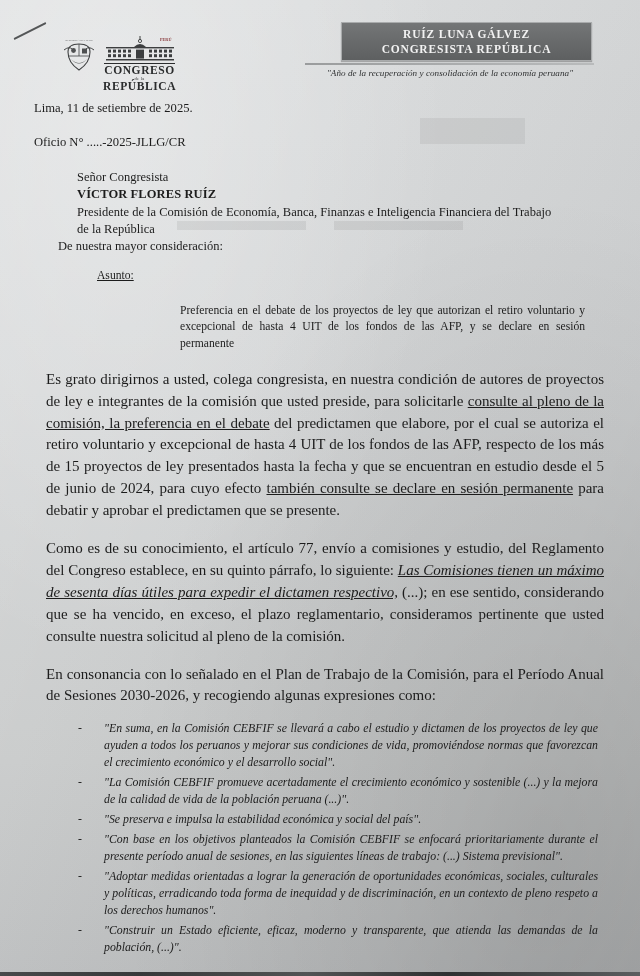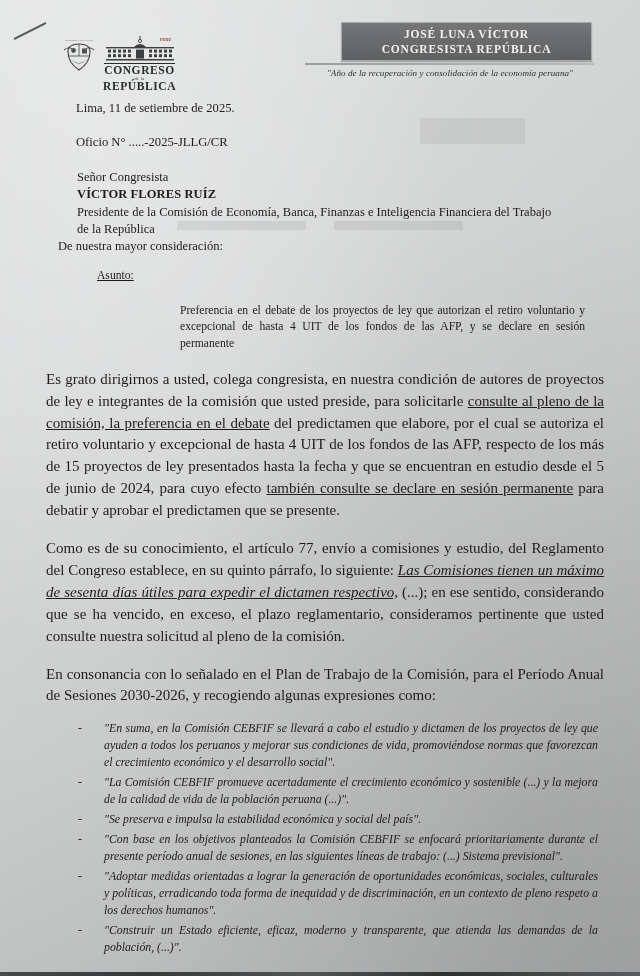--- a/index.html
+++ b/index.html
@@ -69,21 +69,21 @@
     background:linear-gradient(90deg,#9a9c9d,#b9bbbc);
   }
   .motto{
     position:absolute;left:302px;top:68px;width:296px;text-align:center;
     font-style:italic;font-size:9.1px;color:#2e3031;letter-spacing:.05px;
   }
 
   
   .body-wrap{position:absolute;left:0;top:100px;right:0;}
 
-  .meta{margin-left:76px;font-size:12.6px;line-height:1.42;}
+  .meta{margin-left:34px;font-size:12.6px;line-height:1.42;}
   .meta .date{margin-bottom:16px;}
   .meta .oficio{margin-bottom:17px;}
 
   .addressee{margin-left:77px;font-size:12.5px;line-height:1.4;}
   .addressee .bold{font-weight:bold;letter-spacing:.1px;}
   .addressee .role{width:530px;}
 
   .salute{margin-left:58px;margin-top:0;font-size:12.5px;}
 
   .asunto-row{
@@ -182,21 +182,21 @@
           </g>
           <rect x="2" y="23" width="68" height="1.5" fill="#2a2c2d"></rect>
         </svg>
         <div class="cong-word">CONGRESO</div>
         <div class="cong-dela">de la</div>
         <div class="cong-word2">REPÚBLICA</div>
       </div>
     </div>
 
     <div class="name-banner">
-      <div class="l1">JOSÉ LUNA VÍCTOR</div>
+      <div class="l1">RUÍZ LUNA GÁLVEZ</div>
       <div class="l2">CONGRESISTA REPÚBLICA</div>
     </div>
     <div class="banner-rule"></div>
     <div class="motto">"Año de la recuperación y consolidación de la economía peruana"</div>
   </div>
 
   <div class="body-wrap">
 
     <div class="meta">
       <div class="date">Lima, 11 de setiembre de 2025.</div>

